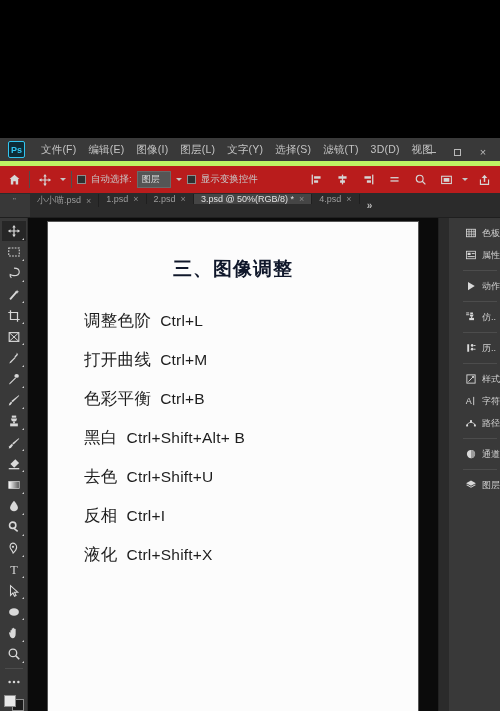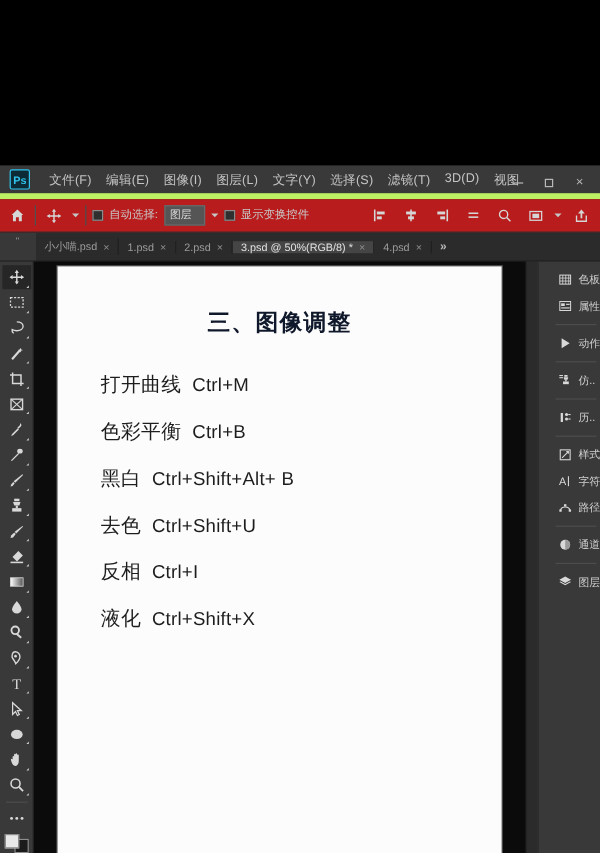--- a/index.html
+++ b/index.html
@@ -247,21 +247,21 @@
               <path d="M3 8 L3 14 L13 14 L13 8" fill="none" stroke="currentColor" stroke-width="1.4"></path>
               <path d="M8 2 L11.5 6 L4.5 6 Z" fill="currentColor"></path>
               <rect x="7.1" y="5" width="1.8" height="6" fill="currentColor"></rect>
             </svg>
         </div>
       </div>
     </div>
 
     <div class="tabbar">
       <div class="tab-grip">"</div>
-      <div id="tab-list" style="display:flex;align-items:center;">
+      <div id="tab-list" style="display:flex;align-items:flex-start;">
           <div class="tab">
             <span>小小喵.psd</span>
             <span class="tab-close">×</span>
           </div>
           <div class="tab">
             <span>1.psd</span>
             <span class="tab-close">×</span>
           </div>
           <div class="tab">
             <span>2.psd</span>
@@ -440,20 +440,21 @@
         <div class="swatches">
           <div class="sw-back"></div>
           <div class="sw-front"></div>
         </div>
       </div>
 
       <div class="canvas-area">
         <div class="page">
           <div class="doc-title">三、图像调整</div>
           <div id="doc-lines">
+              <div class="doc-line"><span>调整色阶</span><span class="key">Ctrl+L</span></div>
               <div class="doc-line"><span>打开曲线</span><span class="key">Ctrl+M</span></div>
               <div class="doc-line"><span>色彩平衡</span><span class="key">Ctrl+B</span></div>
               <div class="doc-line"><span>黑白</span><span class="key">Ctrl+Shift+Alt+ B</span></div>
               <div class="doc-line"><span>去色</span><span class="key">Ctrl+Shift+U</span></div>
               <div class="doc-line"><span>反相</span><span class="key">Ctrl+I</span></div>
               <div class="doc-line"><span>液化</span><span class="key">Ctrl+Shift+X</span></div>
             </div>
         </div>
       </div>
 

